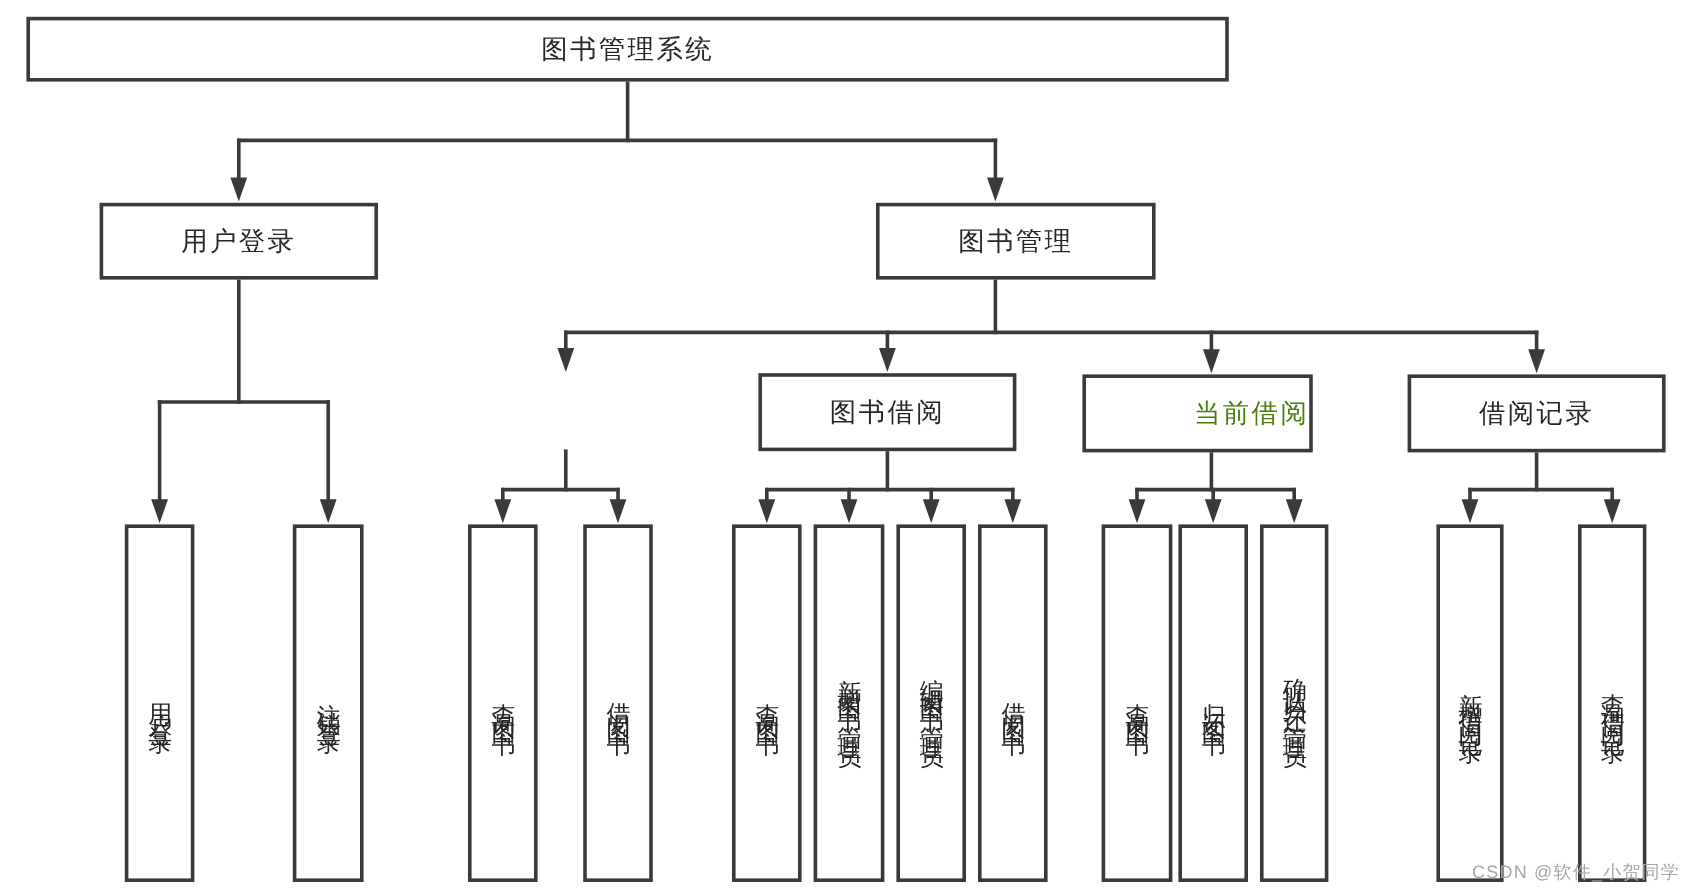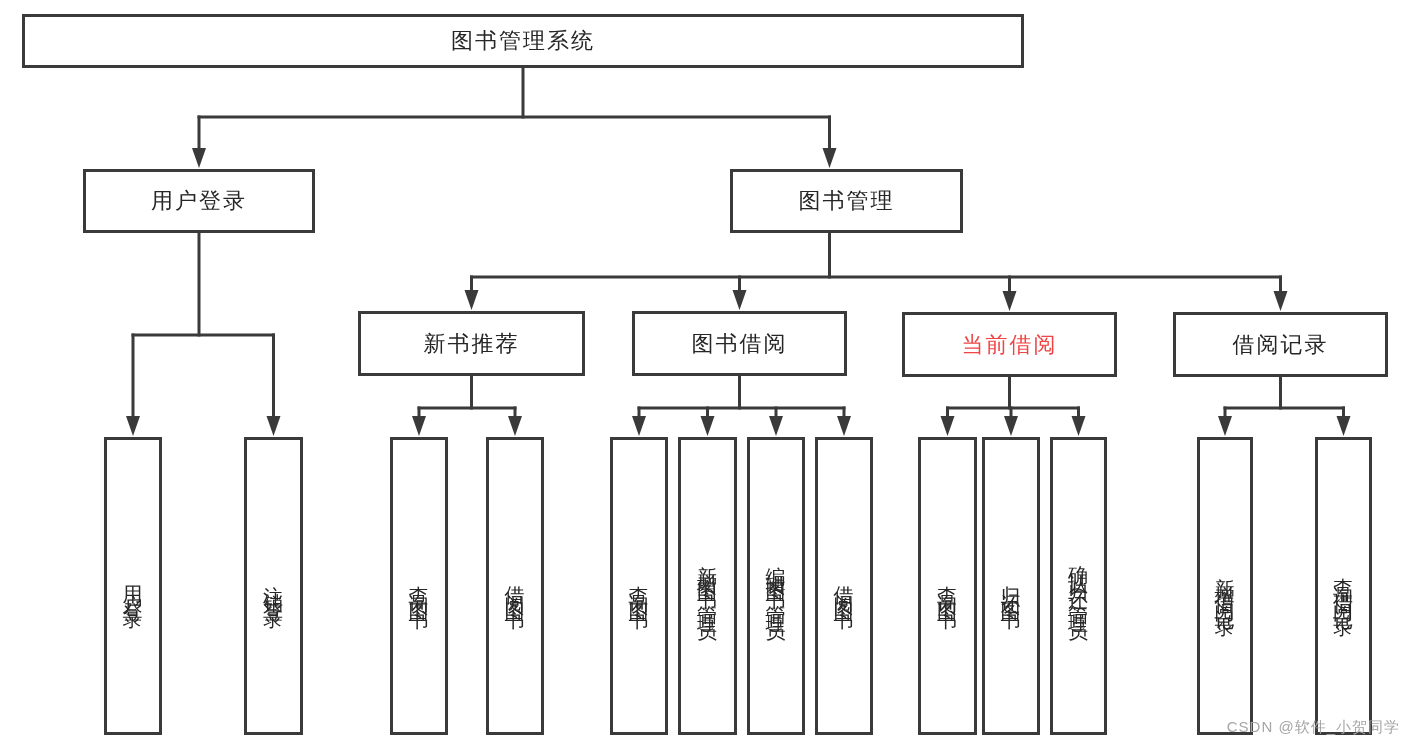--- a/index.html
+++ b/index.html
@@ -113,27 +113,24 @@
   <div id="watermark">CSDN @软件_小贺同学</div>
 <div class="node" style="left: 22px; top: 14px; width: 1002px; height: 54px; border-color: rgb(58, 58, 58); color: rgb(38, 38, 38);">
       <span class="node-label">图书管理系统</span>
     </div>
     <div class="node" style="left: 83px; top: 169px; width: 232px; height: 64px; border-color: rgb(58, 58, 58); color: rgb(38, 38, 38);">
       <span class="node-label">用户登录</span>
     </div>
     <div class="node" style="left: 713px; top: 169px; width: 233px; height: 64px; border-color: rgb(58, 58, 58); color: rgb(38, 38, 38); margin-left: 17px;">
       <span class="node-label">图书管理</span>
     </div>
-    <div class="node" style="left: 358px; top: 311px; width: 227px; height: 65px; border-color: rgb(58, 58, 58); color: rgb(38, 38, 38);">
-      <span class="node-label">新书推荐</span>
-    </div>
     <div class="node" style="left: 632px; top: 311px; width: 215px; height: 65px; border-color: rgb(58, 58, 58); color: rgb(38, 38, 38);">
       <span class="node-label">图书借阅</span>
     </div>
-    <div class="node" style="left: 902px; top: 312px; width: 215px; height: 65px; border-color: rgb(58, 58, 58); color: #ef4444;">
+    <div class="node" style="left: 902px; top: 312px; width: 192px; height: 65px; border-color: rgb(58, 58, 58); color: #4d7c0f; justify-content: flex-end;">
       <span class="node-label">当前借阅</span>
     </div>
     <div class="node" style="left: 1173px; top: 312px; width: 215px; height: 65px; border-color: rgb(58, 58, 58); color: rgb(38, 38, 38);">
       <span class="node-label">借阅记录</span>
     </div>
     <div class="node vertical" style="left: 104px; top: 437px; width: 58px; height: 298px; border-color: rgb(58, 58, 58); color: rgb(38, 38, 38);">
       <span class="node-label">用户登录</span>
     </div>
     <div class="node vertical" style="left: 244px; top: 437px; width: 59px; height: 298px; border-color: rgb(58, 58, 58); color: rgb(38, 38, 38);">
       <span class="node-label">注销登录</span>

